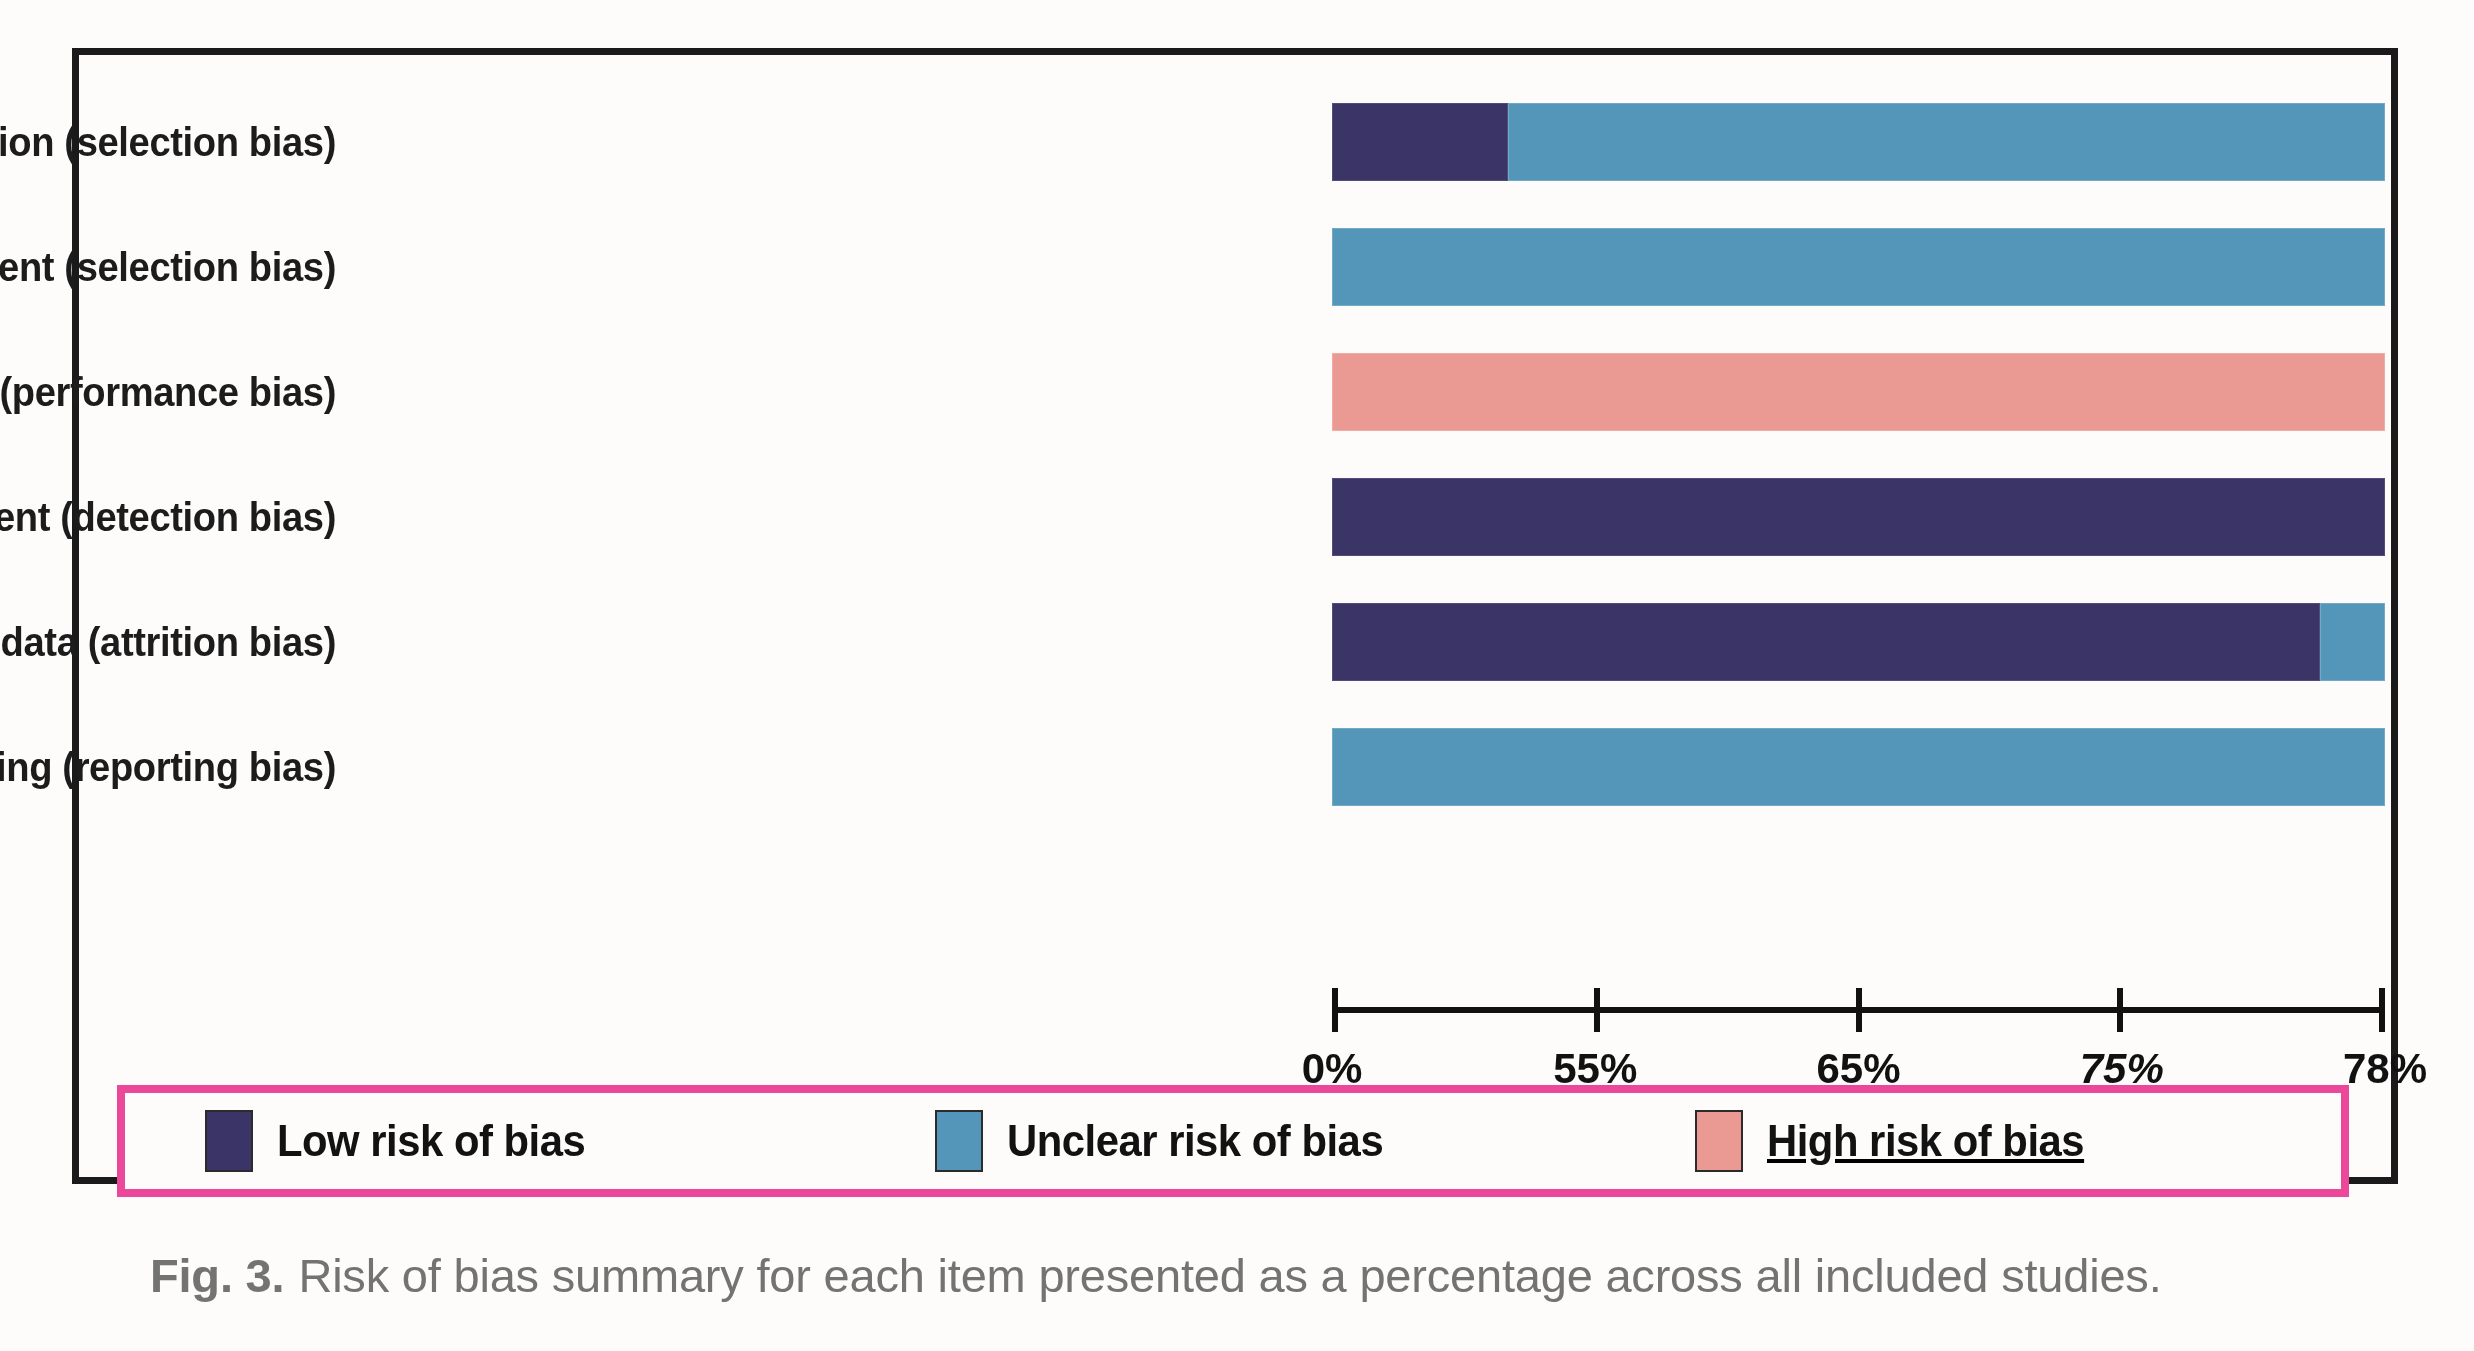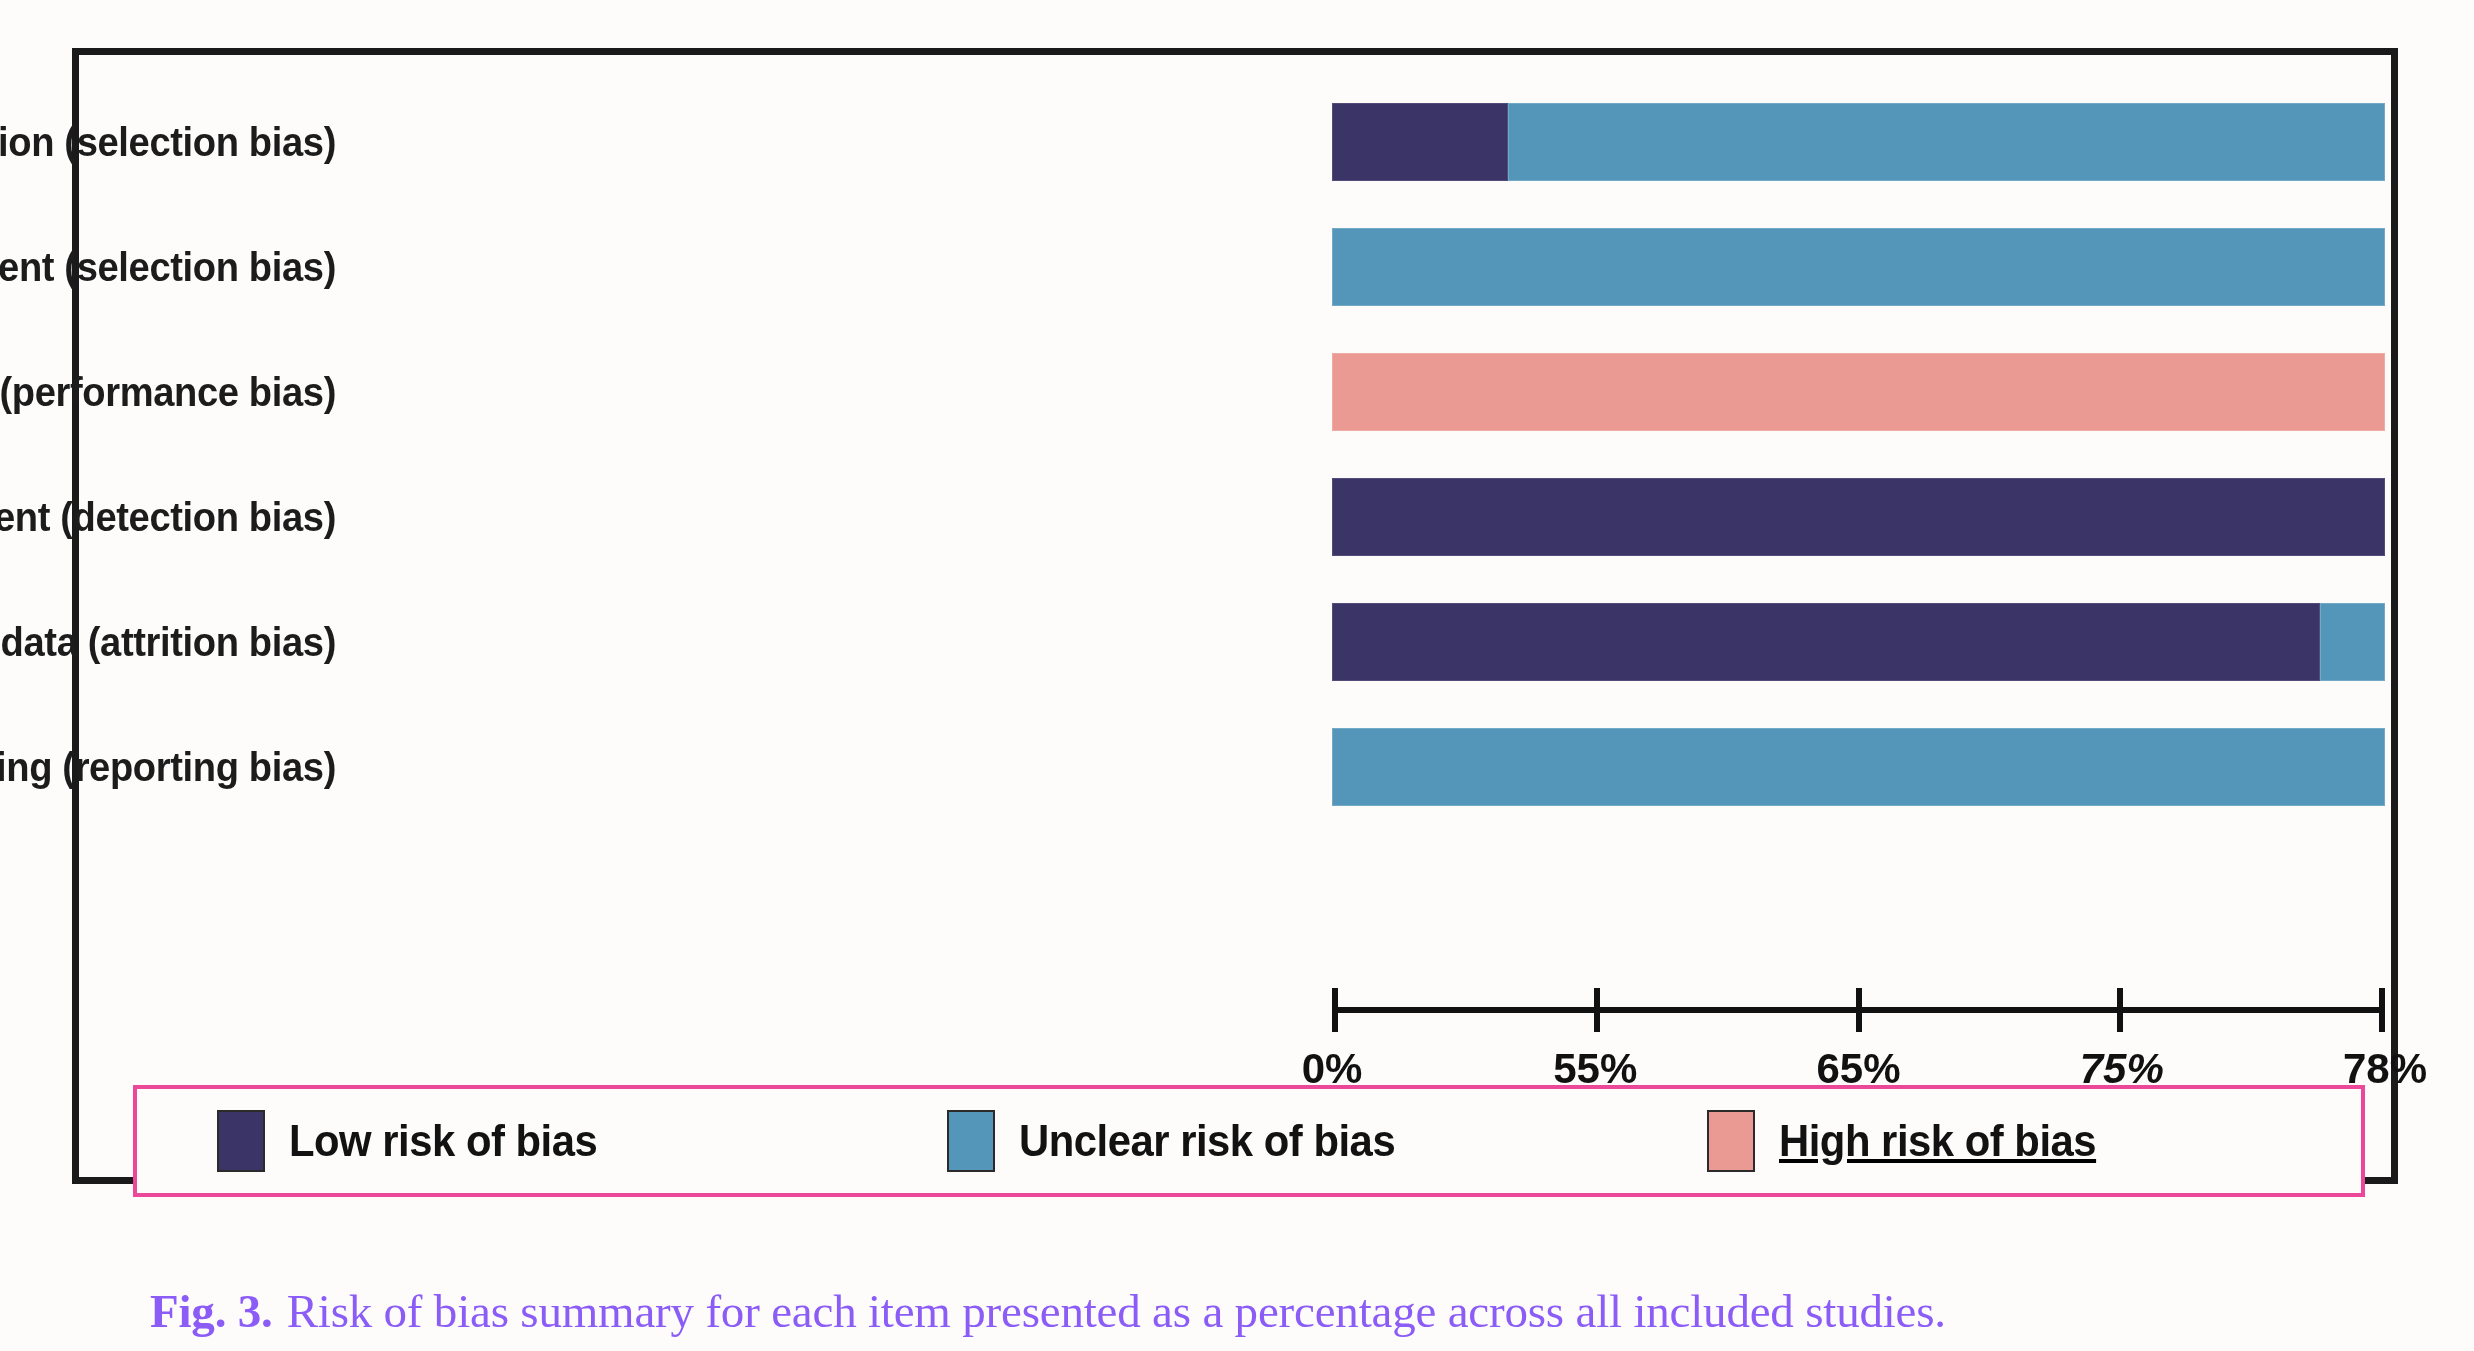--- a/index.html
+++ b/index.html
@@ -114,26 +114,25 @@
     white-space: nowrap;
   }
 
   
   .legend-box {
     position: absolute;
     left: 38px;
     top: 1030px;
     width: 2232px;
     height: 112px;
-    border: 4px solid #ec4899;
+    border: 8px solid #ec4899;
     background: #fdfcfb;
     box-sizing: border-box;
     display: flex;
     align-items: center;
-    margin-left: 16px;
   }
   .legend-item {
     display: flex;
     align-items: center;
     position: absolute;
   }
   .legend-item.i0 { left: 80px; }
   .legend-item.i1 { left: 810px; }
   .legend-item.i2 { left: 1570px; text-decoration: underline; }
 
@@ -156,25 +155,25 @@
     white-space: nowrap;
     letter-spacing: -0.5px;
     transform: scaleX(0.95);
     transform-origin: left center;
   }
 
   
   .caption {
     position: absolute;
     left: 150px;
-    top: 1284px;
+    top: 1248px;
     width: 2230px;
-    font-family: Liberation Serif, serif;
+    font-family: Liberation Sans, sans-serif;
     font-size: 47px;
-    color: #8b5cf6;
+    color: #737373;
     white-space: nowrap;
     letter-spacing: -0.2px;
   }
   .caption .cap-label {
     font-weight: bold;
     margin-right: 14px;
   }
 </style>
 </head>
 <body>

